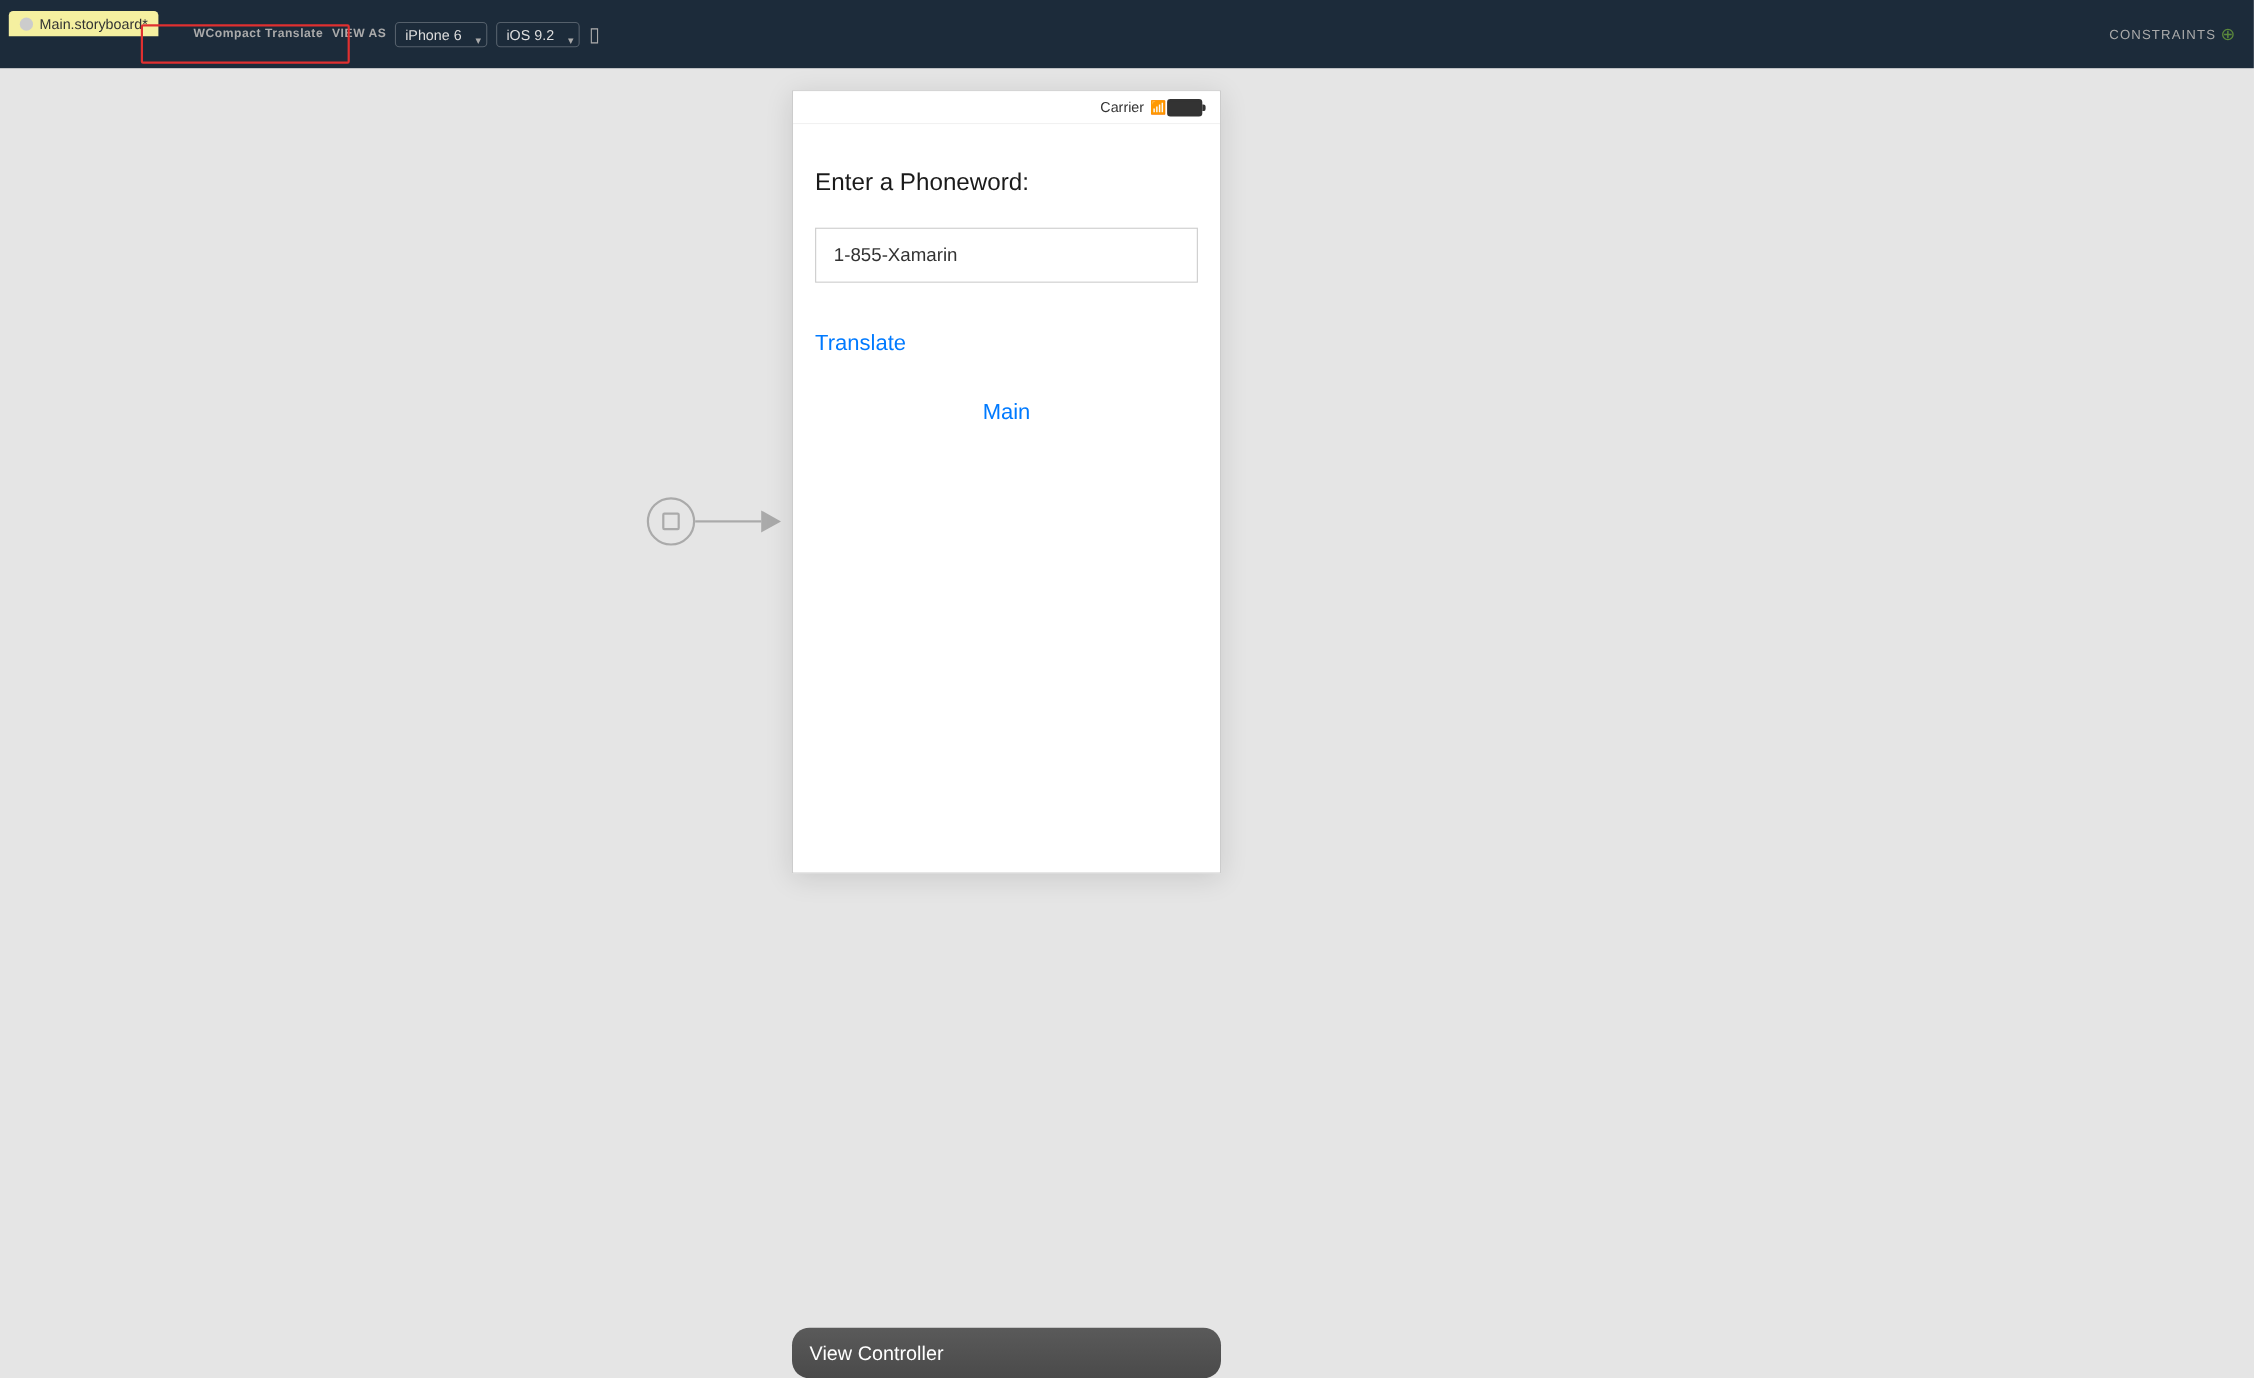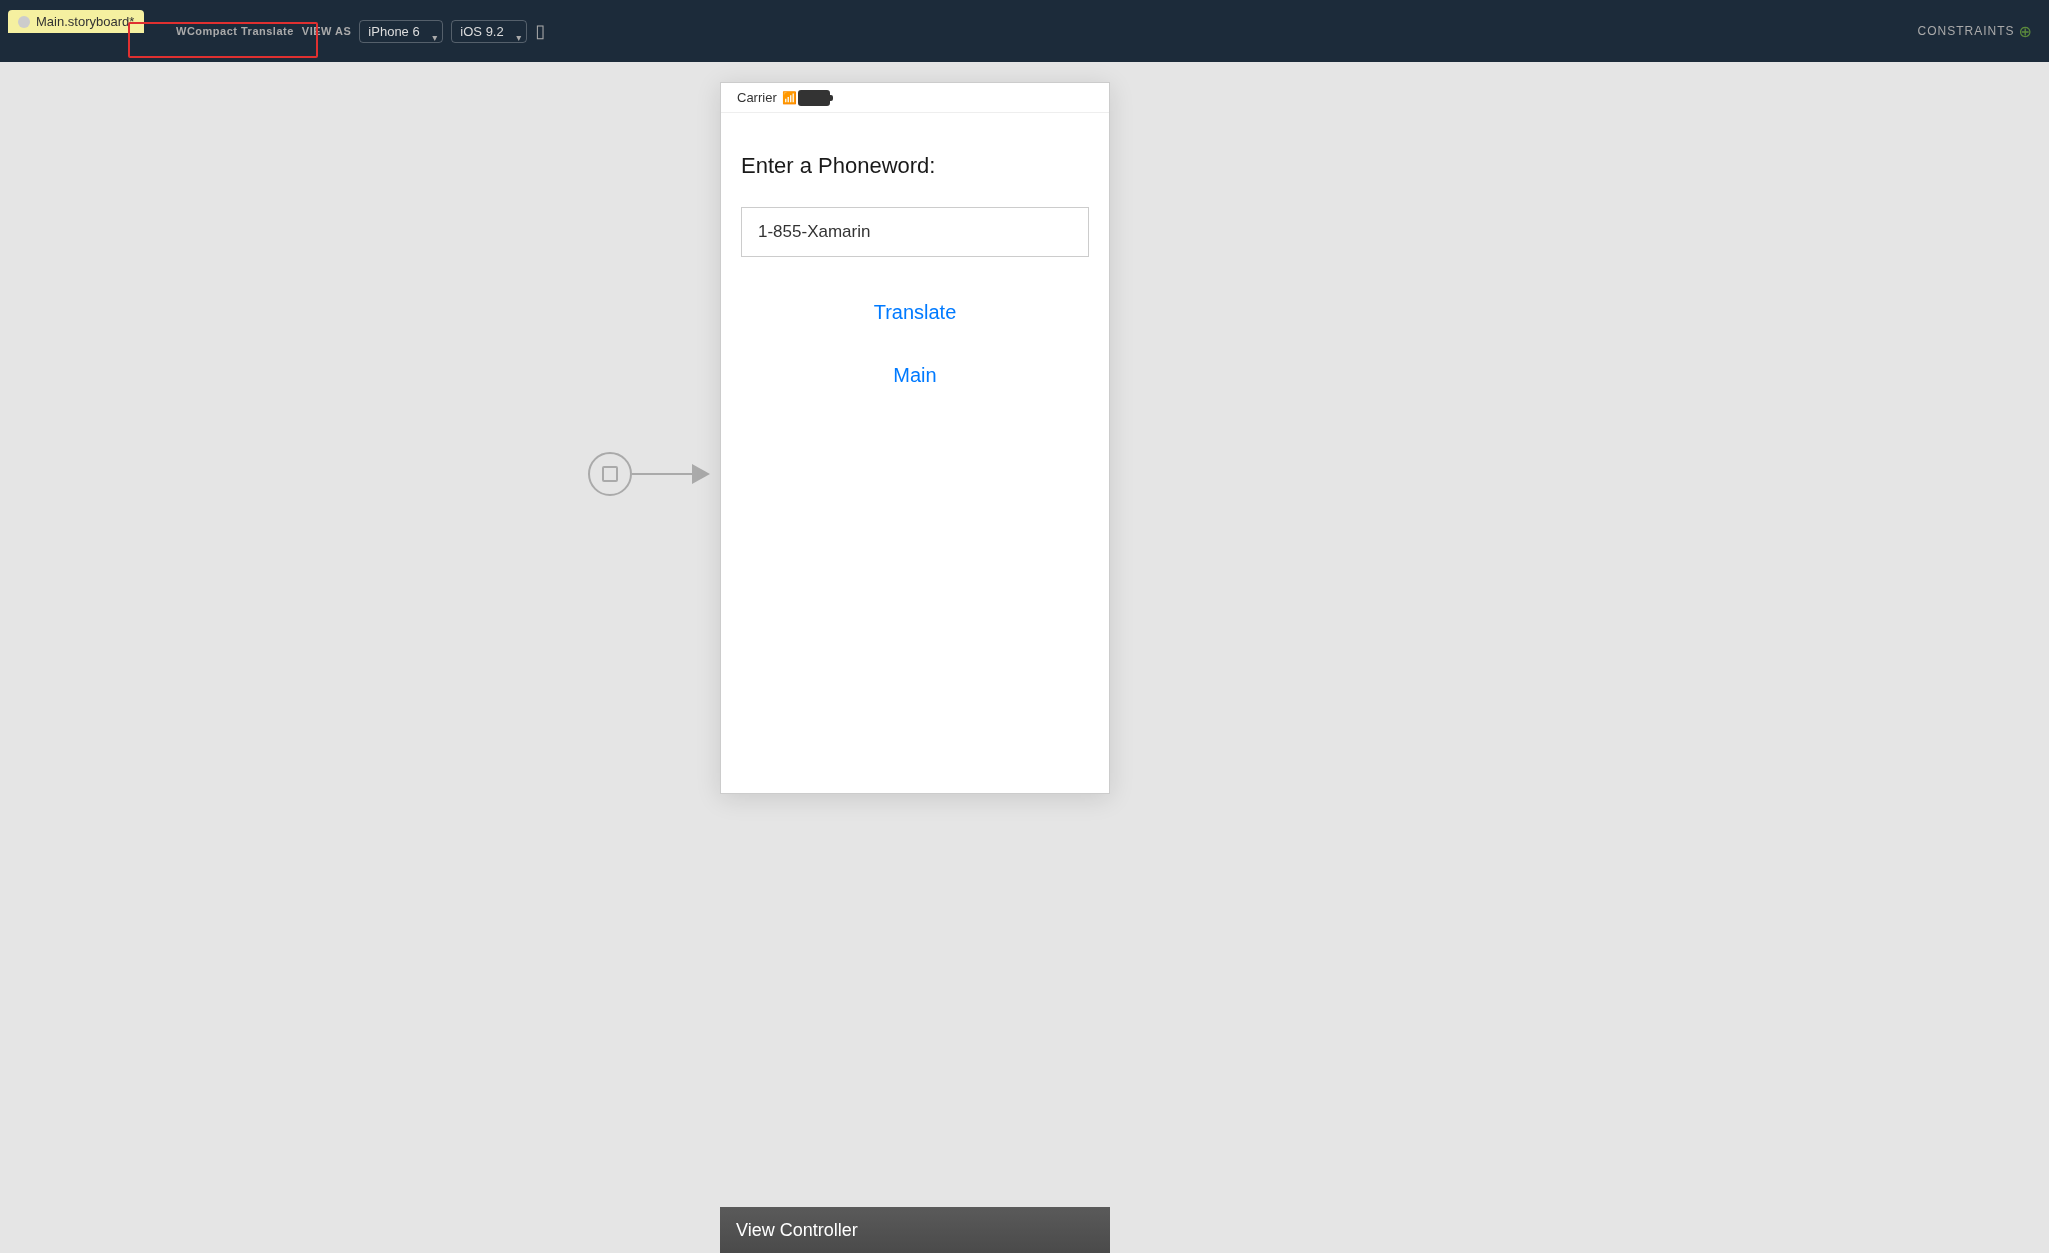--- a/index.html
+++ b/index.html
@@ -182,21 +182,21 @@
       border: 1px solid #ccc;
       box-shadow: 0 4px 24px rgba(0,0,0,0.12);
     }
 
     
     #status-bar {
       height: 30px;
       background: #fff;
       display: flex;
       align-items: center;
-      justify-content: flex-start;
+      justify-content: flex-end;
       padding: 0 16px;
       border-bottom: 1px solid #eee;
     }
 
     .status-carrier {
       font-size: 13px;
       color: #333;
       display: flex;
       align-items: center;
       gap: 6px;
@@ -251,21 +251,21 @@
       background: #fff;
     }
 
     #translate-btn {
       display: block;
       width: 100%;
       background: transparent;
       border: none;
       color: #007AFF;
       font-size: 20px;
-      text-align: center;
+      text-align: left;
       cursor: pointer;
       padding: 12px 0;
       margin-bottom: 16px;
     }
 
     #call-btn {
       display: block;
       width: 100%;
       background: transparent;
       border: none;
@@ -280,20 +280,21 @@
     #view-controller-bar {
       position: absolute;
       bottom: 0;
       left: 720px;
       width: 390px;
       height: 46px;
       background: linear-gradient(to bottom, #5a5a5a, #4a4a4a);
       display: flex;
       align-items: center;
       padding: 0 16px;
+      border-radius: 16px;
     }
 
     #view-controller-label {
       color: #fff;
       font-size: 18px;
       font-weight: 400;
     }
   </style>
 </head>
 <body>

